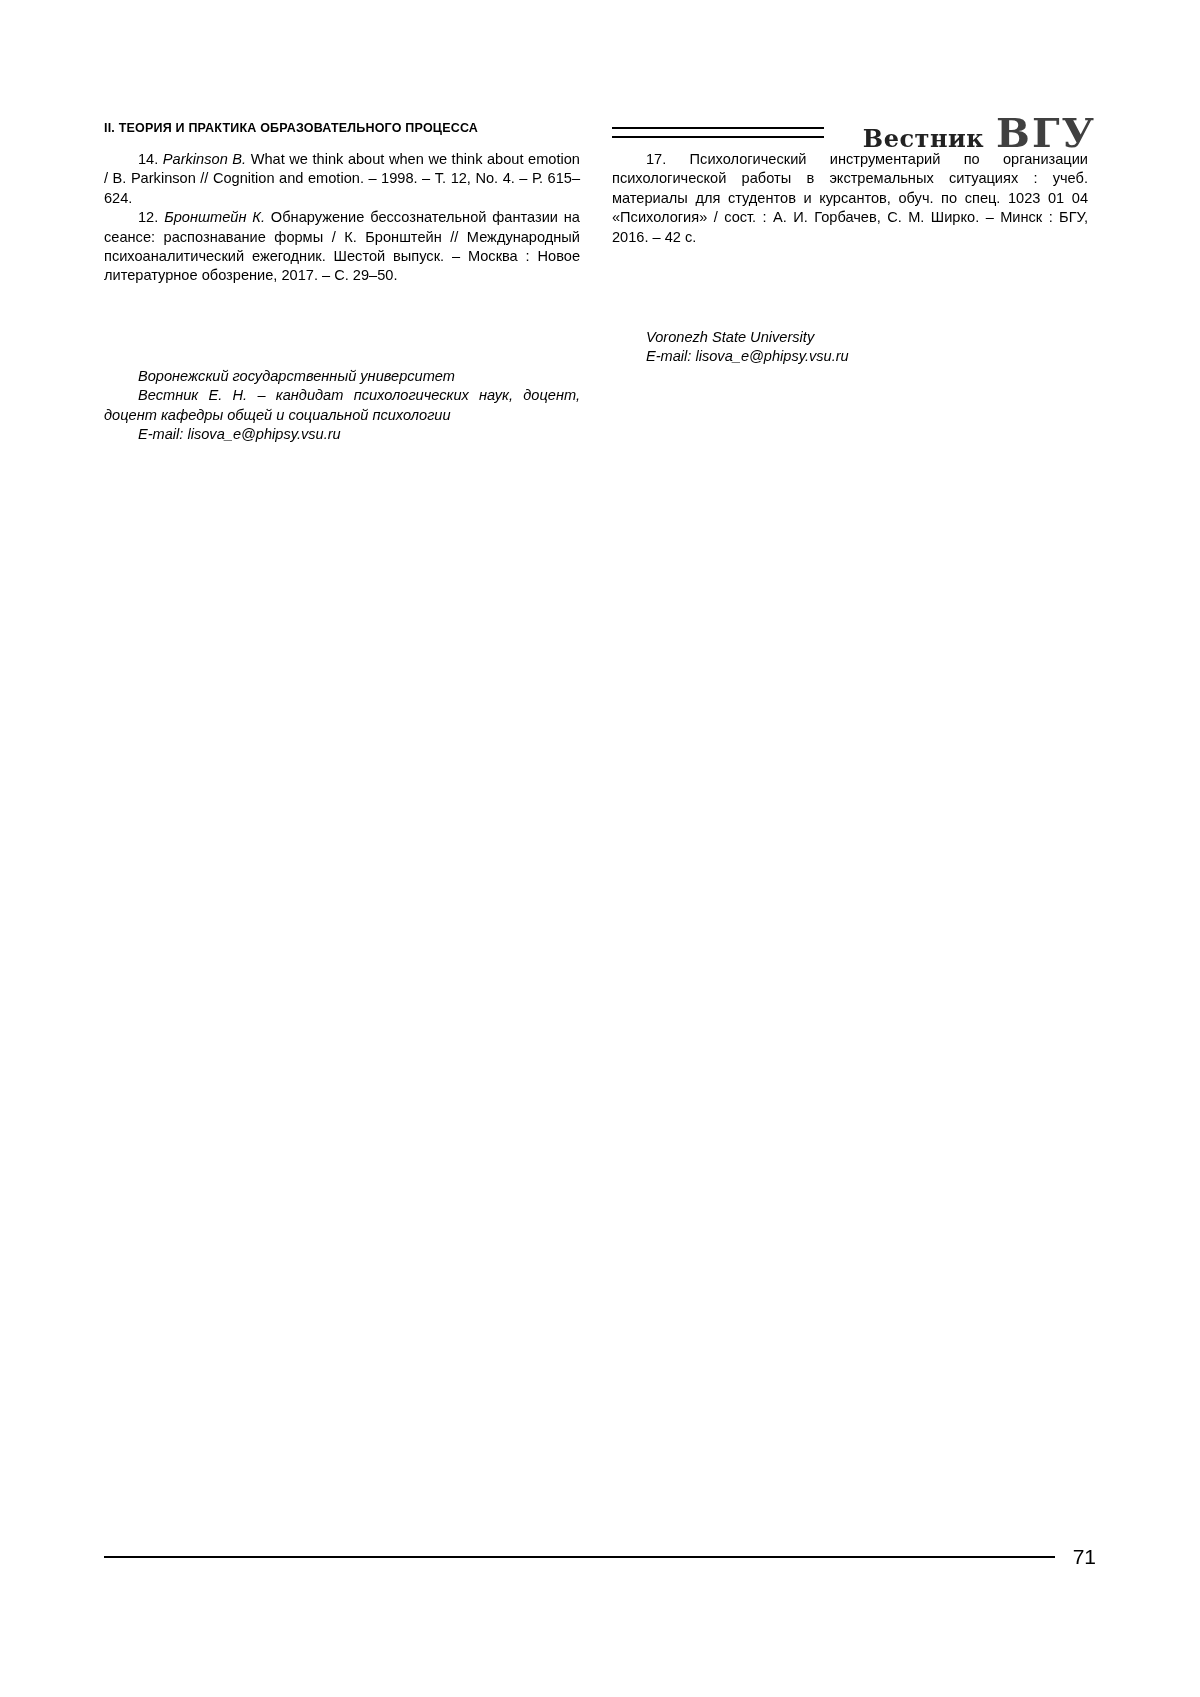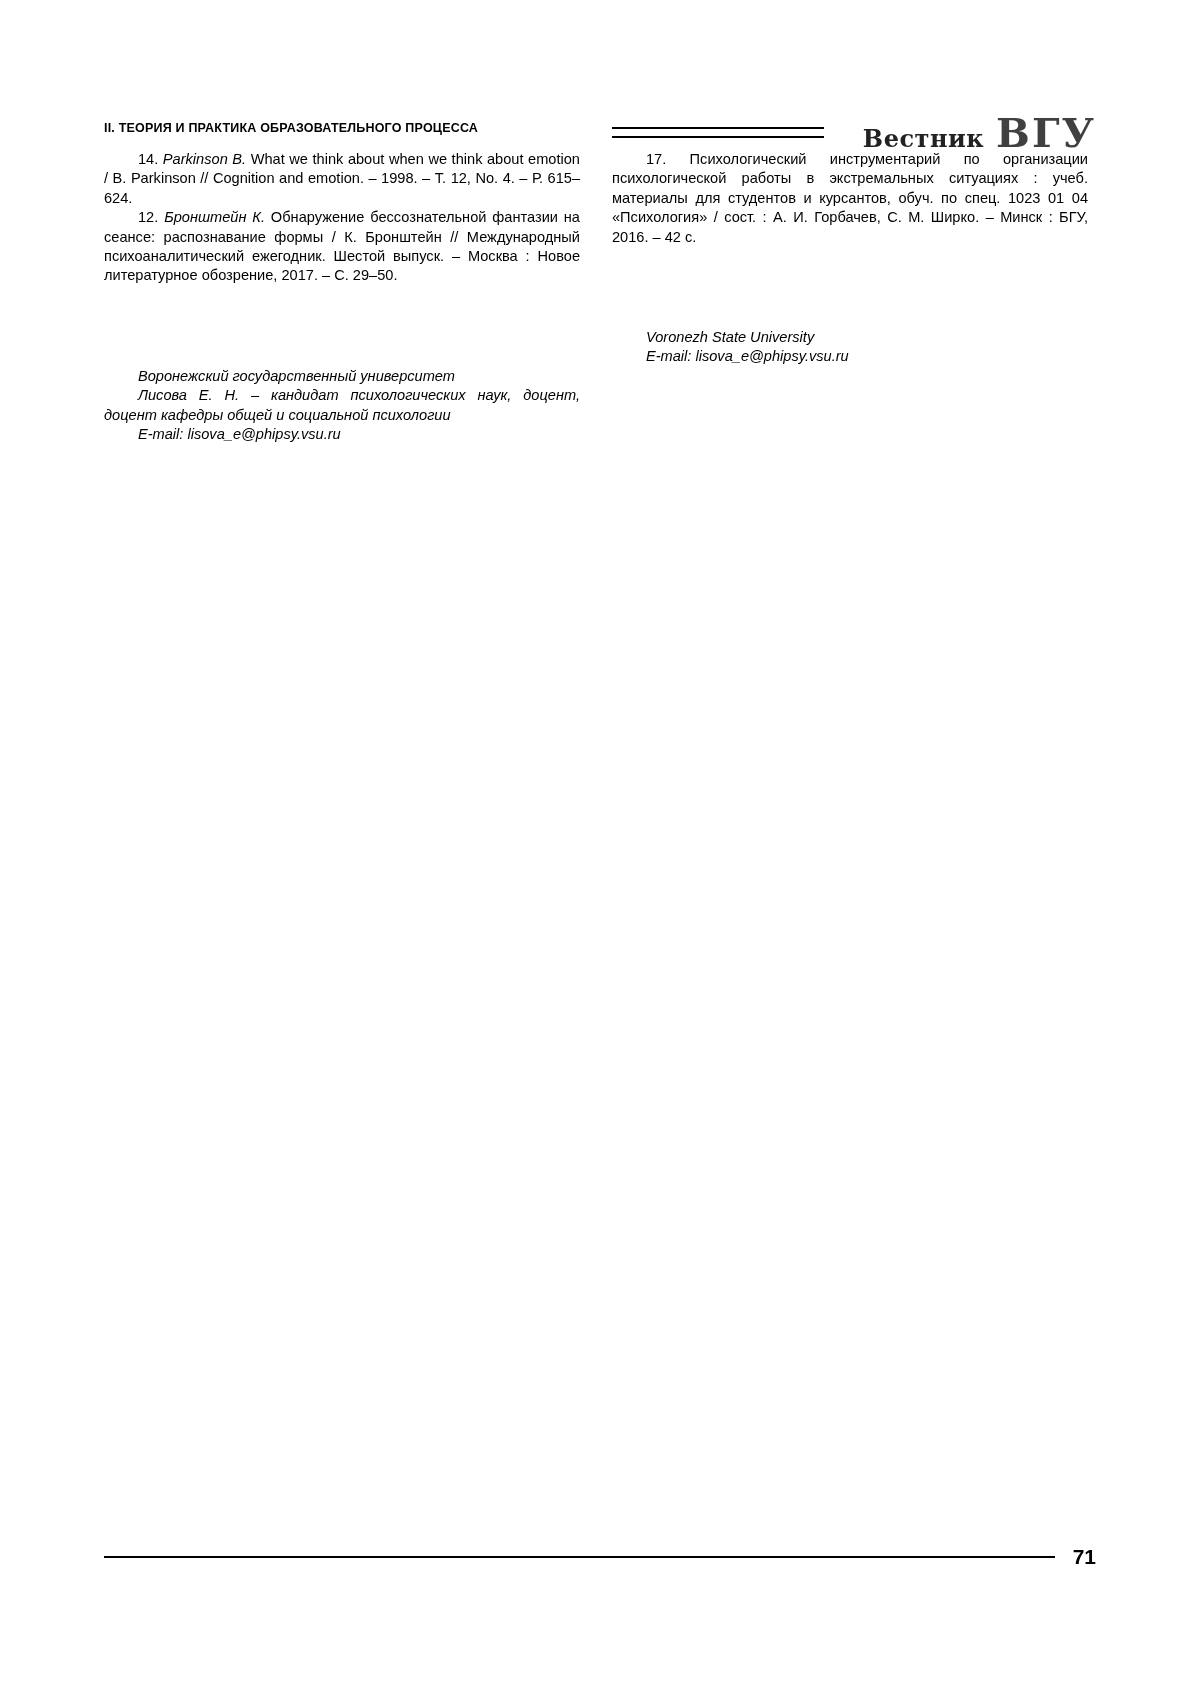--- a/index.html
+++ b/index.html
@@ -113,21 +113,21 @@
     align-items: center;
   }
   .footer-rule {
     flex: 1;
     height: 0;
     border-top: 2px solid #000;
   }
   .page-number {
     margin-left: 18px;
     font-size: 21px;
-    font-weight: bold;
+    font-weight: normal;
     font-family: "Liberation Sans", sans-serif;
   }
 </style>
 </head>
 <body>
 
 <div class="page">
 
   <div class="header">
     <div class="header-left">II. ТЕОРИЯ И ПРАКТИКА ОБРАЗОВАТЕЛЬНОГО ПРОЦЕССА</div>
@@ -139,21 +139,21 @@
   </div>
 
   <div class="columns">
 
     <div class="col">
       <p class="ref"><span>14.</span> <i>Parkinson B.</i><span> What we think about when we think about emotion / B. Parkinson // Cognition and emotion. – 1998. – Т. 12, No. 4. – Р. 615–624.</span></p>
       <p class="ref"><span>12.</span> <i>Бронштейн К.</i><span> Обнаружение бессознательной фантазии на сеансе: распознавание формы / К. Бронштейн // Международный психоаналитический ежегодник. Шестой выпуск. – Москва : Новое литературное обозрение, 2017. – С. 29–50.</span></p>
 
       <div class="affil">
         <p class="ind">Воронежский государственный университет</p>
-        <p class="ind">Лисова Е. Н. – кандидат психологических наук, доцент, доцент кафедры общей и социальной психологии</p>
+        <p class="ind">Вестник Е. Н. – кандидат психологических наук, доцент, доцент кафедры общей и социальной психологии</p>
         <p class="email">E-mail: lisova_e@phipsy.vsu.ru</p>
       </div>
     </div>
 
     <div class="col">
       <p class="ref"><span>17.</span><i></i><span> Психологический инструментарий по организации психологической работы в экстремальных ситуациях : учеб. материалы для студентов и курсантов, обуч. по спец. 1023 01 04 «Психология» / сост. : А. И. Горбачев, С. М. Ширко. – Минск : БГУ, 2016. – 42 с.</span></p>
 
       <div class="affil">
         <p class="ind">Voronezh State University</p>
         <p class="email">E-mail: lisova_e@phipsy.vsu.ru</p>

